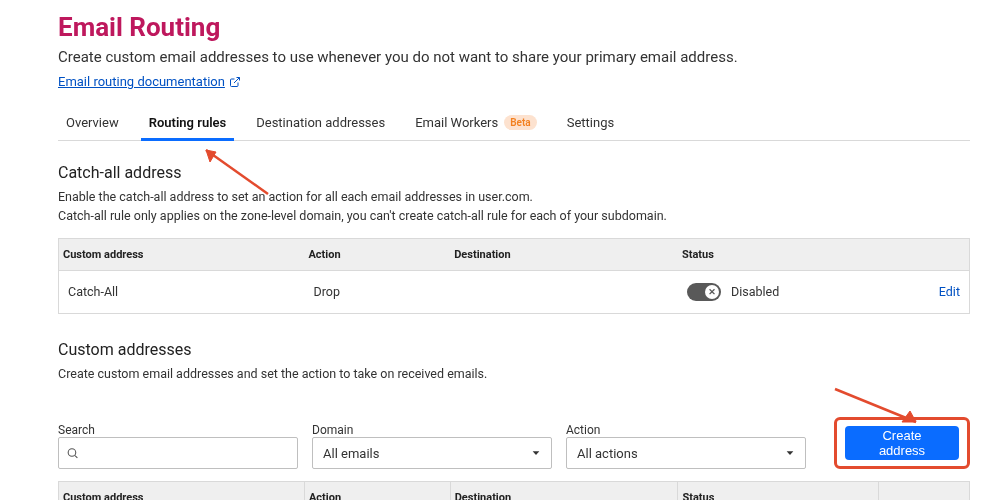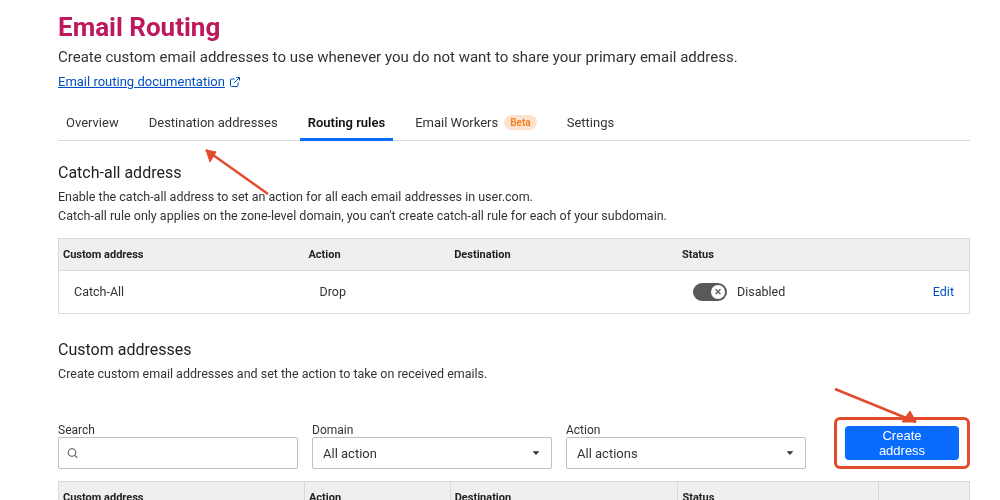--- a/index.html
+++ b/index.html
@@ -33,21 +33,21 @@
   .doc-link svg{stroke:var(--blue-dark);}
   .tabs{display:flex;gap:26px;border-bottom:1px solid var(--border);padding:0 6px;margin-bottom:22px;}
   .tab{padding:8px 2px 10px 2px;font-size:13px;color:#333;cursor:pointer;display:flex;align-items:center;gap:6px;position:relative;}
   .tab.active{color:#111;font-weight:600;}
   .tab.active::after{content:"";position:absolute;left:-6px;right:-6px;bottom:-1px;height:3px;background:var(--blue);}
   .beta{background:var(--orange-bg);color:var(--orange);font-size:10px;font-weight:600;padding:2px 6px;border-radius:9px;}
   h2{font-size:16px;font-weight:400;margin:0 0 6px 0;}
   .sub{font-size:12.5px;color:#333;line-height:1.5;margin:0 0 12px 0;}
   table{width:100%;border-collapse:collapse;border:1px solid var(--border);margin-bottom:26px;}
   th{background:var(--th-bg);text-align:left;font-weight:700;font-size:11px;padding:9px 4px;border-bottom:1px solid var(--border);vertical-align:middle;}
-  td{padding:12px 15px;font-size:12.5px;color:#333;vertical-align:middle;}
+  td{padding:12px 9px;font-size:12.5px;color:#333;vertical-align:middle;}
   .col1{width:27%;}
   .col2{width:16%;}
   .col3{width:25%;}
   .col4{width:22%;}
   .col5{width:10%;text-align:right;}
   .status-cell{display:flex;align-items:center;gap:10px;}
   .toggle{width:34px;height:18px;border-radius:9px;background:#595959;position:relative;cursor:pointer;display:inline-flex;align-items:center;}
   .toggle .knob{width:14px;height:14px;border-radius:50%;background:#fff;position:absolute;right:2px;top:2px;display:flex;align-items:center;justify-content:center;color:#595959;font-size:9px;font-weight:700;}
   .edit-link{color:var(--blue-dark);cursor:pointer;}
   .filters{display:flex;gap:14px;align-items:flex-end;margin-bottom:12px;}
@@ -85,25 +85,25 @@
         <path d="M18 13v6a2 2 0 0 1-2 2H5a2 2 0 0 1-2-2V8a2 2 0 0 1 2-2h6"></path>
         <polyline points="15 3 21 3 21 9"></polyline>
         <line x1="10" y1="14" x2="21" y2="3"></line>
       </svg>
   </a>
 
   <div class="tabs">
     <div class="tab">
         <span>Overview</span>
       </div>
-    <div class="tab">
-        <span>Destination addresses</span>
-      </div>
     <div class="tab active">
         <span>Routing rules</span>
+      </div>
+    <div class="tab">
+        <span>Destination addresses</span>
       </div>
     <div class="tab">
       <span>Email Workers</span>
       <span class="beta">Beta</span>
     </div>
     <div class="tab">
         <span>Settings</span>
       </div>
   </div>
 
@@ -151,21 +151,21 @@
         <svg width="13" height="13" viewBox="0 0 24 24" fill="none" stroke-width="2">
             <circle cx="11" cy="11" r="7"></circle>
             <line x1="21" y1="21" x2="16.65" y2="16.65"></line>
           </svg>
         <input class="input" type="text" style="">
       </div>
     </div>
     <div class="field">
       <label>Domain</label>
       <div class="select">
-        <span>All action</span>
+        <span>All emails</span>
         <svg width="10" height="10" viewBox="0 0 24 24" fill="#333">
             <polygon points="4,8 20,8 12,17"></polygon>
           </svg>
       </div>
     </div>
     <div class="field">
       <label>Action</label>
       <div class="select">
         <span>All actions</span>
         <svg width="10" height="10" viewBox="0 0 24 24" fill="#333">

